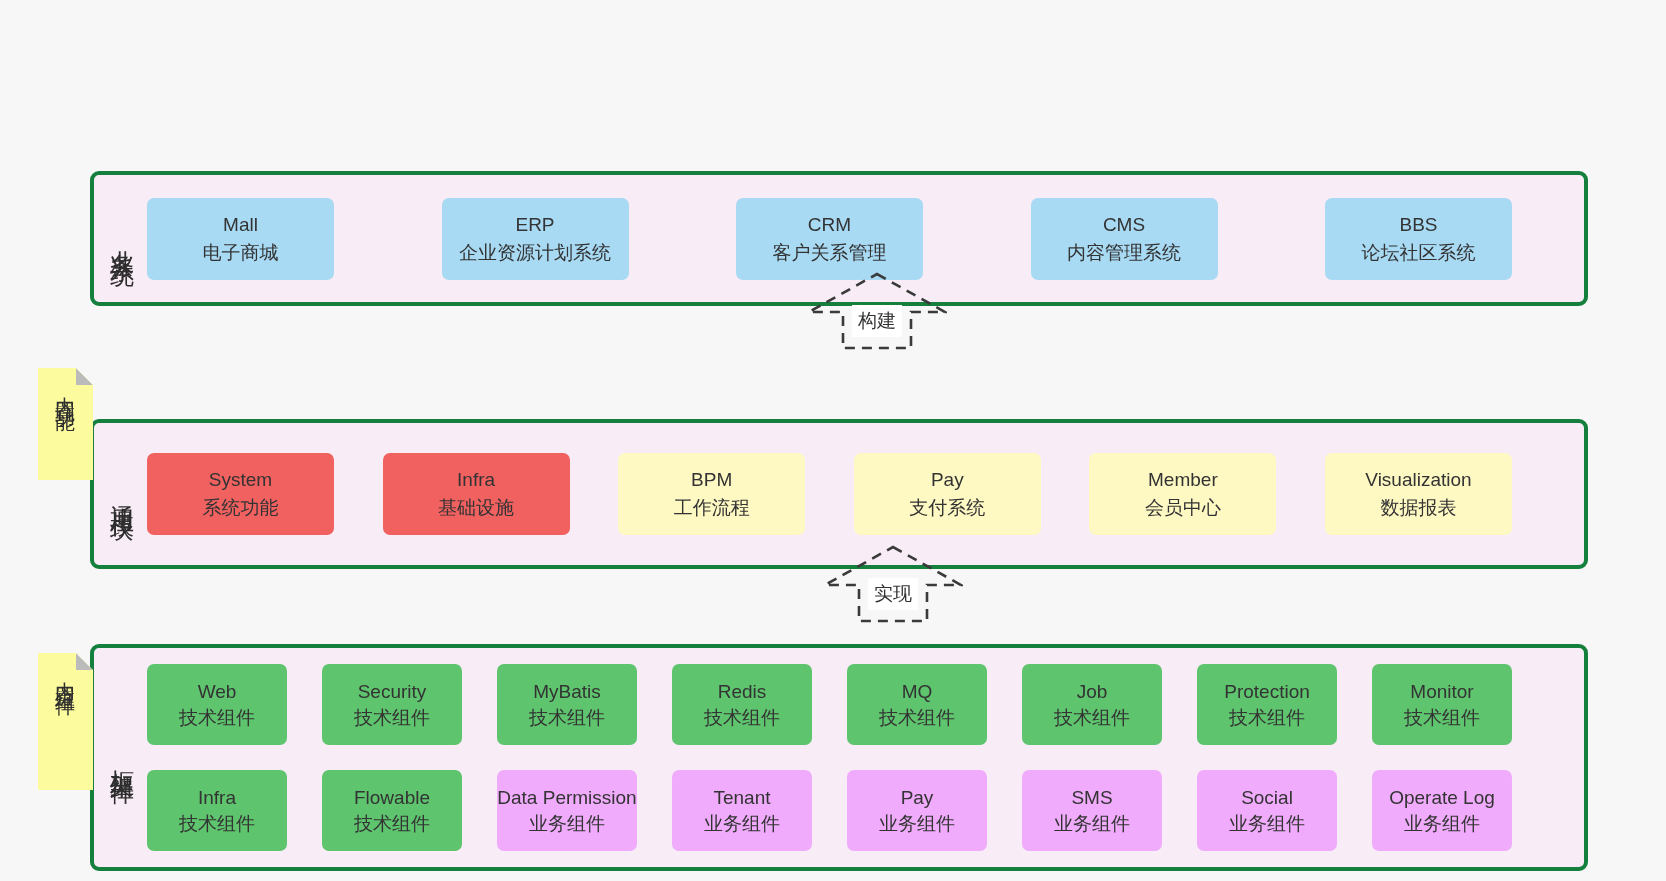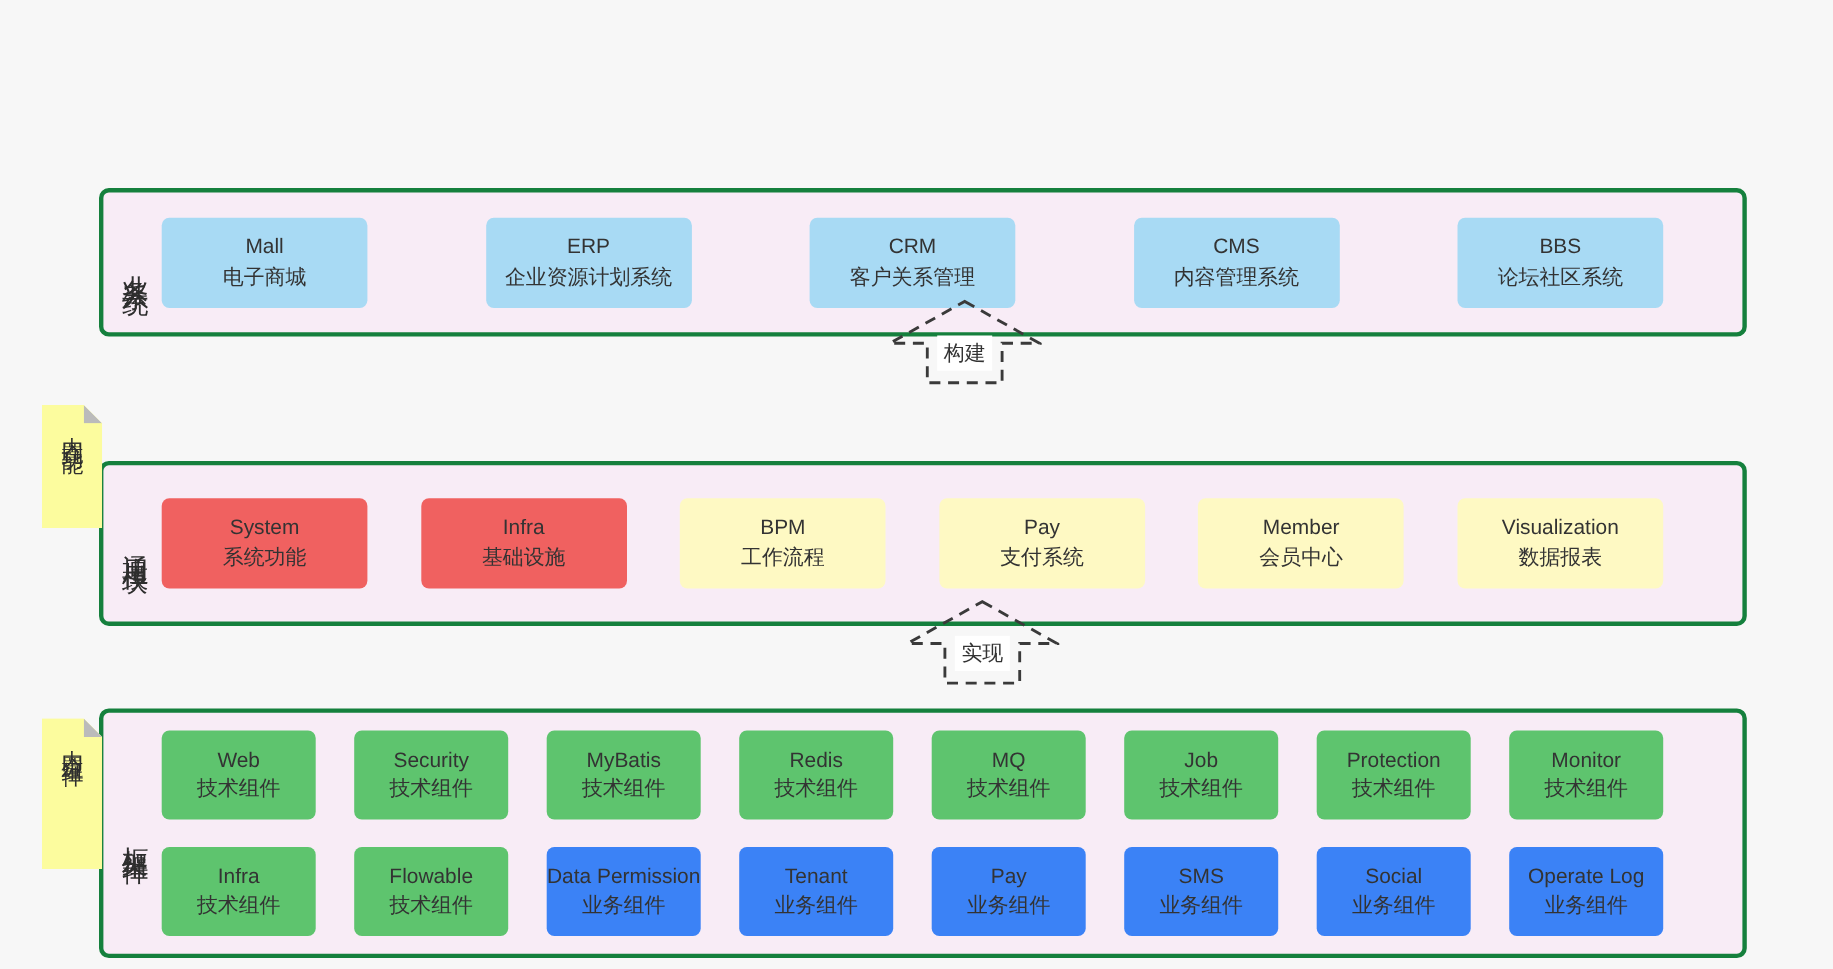--- a/index.html
+++ b/index.html
@@ -43,21 +43,21 @@
   .box{
     width:187px;height:82px;border-radius:7px;
     display:flex;flex-direction:column;justify-content:center;align-items:center;
     text-align:center;font-size:19px;line-height:1.45;color:#333;
   }
   .box.small{width:140px;height:81px;line-height:1.32;}
   .blue  {background:#a8daf4;}
   .red   {background:#f06160;}
   .pink  {background:#fef9c3;}
   .gdark {background:#5ec46e;}
-  .glight{background:#3b82f6;}
+  .glight{background:#f0abfc;}
   
   .sticky{
     position:absolute;left:38px;width:55px;
     background:#fcfc9e;z-index:3;
     clip-path:polygon(0 0,calc(100% - 17px) 0,100% 17px,100% 100%,0 100%);
     display:flex;justify-content:center;
   }
   #sticky1{top:368px;height:112px;}
   #sticky2{top:653px;height:137px;}
   .fold{

